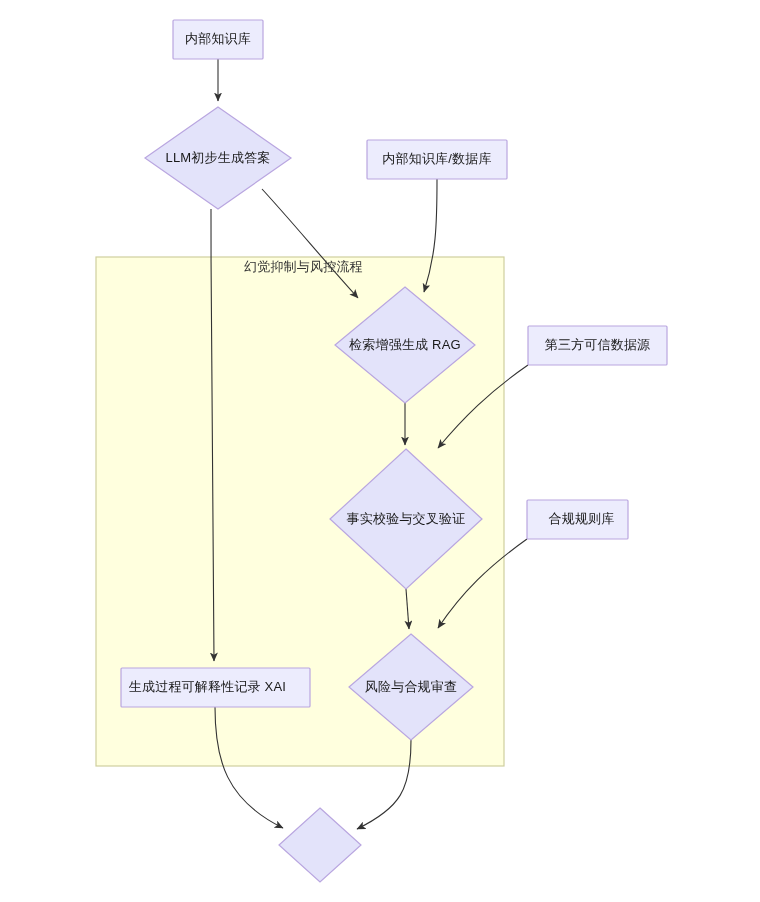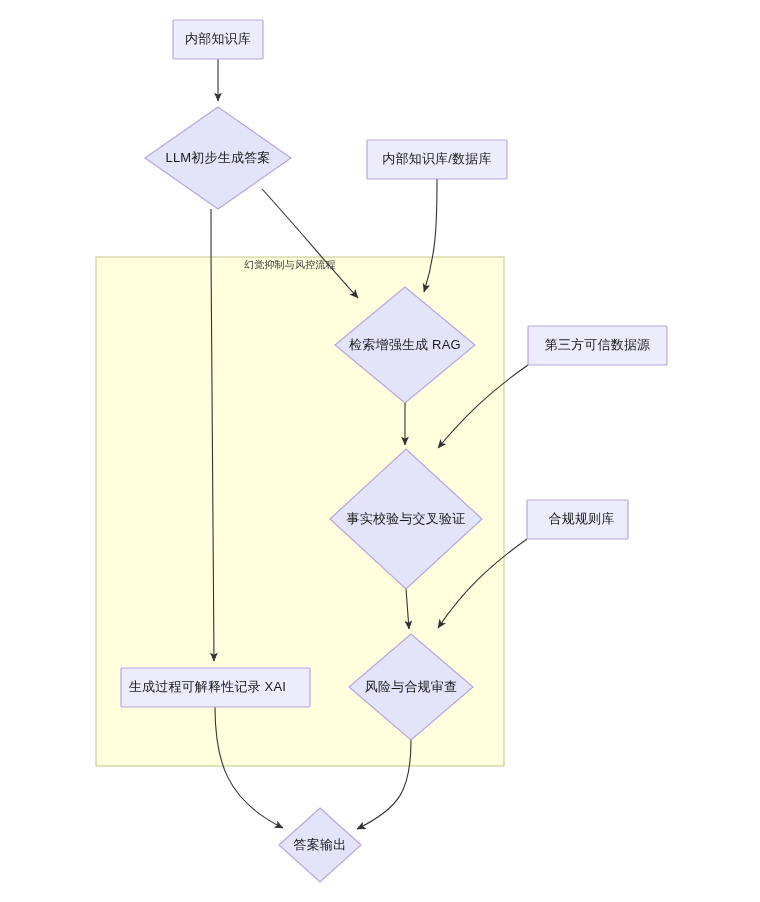--- a/index.html
+++ b/index.html
@@ -31,21 +31,21 @@
     justify-content: center;
     font-size: 13px;
     color: #191919;
     line-height: 1.25;
     white-space: nowrap;
     pointer-events: none;
     letter-spacing: 0.2px;
   }
   .subgraph-title {
     position: absolute;
-    font-size: 10px;
+    font-size: 13px;
     color: #333333;
     white-space: nowrap;
     letter-spacing: 0.2px;
   }
   .edge-path {
     fill: none;
     stroke: #333333;
     stroke-width: 1.1;
   }
   .node-rect {
@@ -132,15 +132,14 @@
   <div class="node-label" style="left:528px; top:326px; width:139px; height:39px;">第三方可信数据源</div>
 
   <div class="node-label" style="left:330px; top:499px; width:152px; height:40px;">事实校验与交叉验证</div>
 
   <div class="node-label" style="left:527px; top:500px; width:109px; height:39px;">合规规则库</div>
 
   <div class="node-label" style="left:121px; top:668px; width:173px; height:39px;">生成过程可解释性记录 XAI</div>
 
   <div class="node-label" style="left:349px; top:667px; width:124px; height:40px;">风险与合规审查</div>
 
-  <div class="node-label" style="left:279px; top:825px; width:82px; height:40px;">答案输出</div>
 
 </div>
 
 </body></html>

